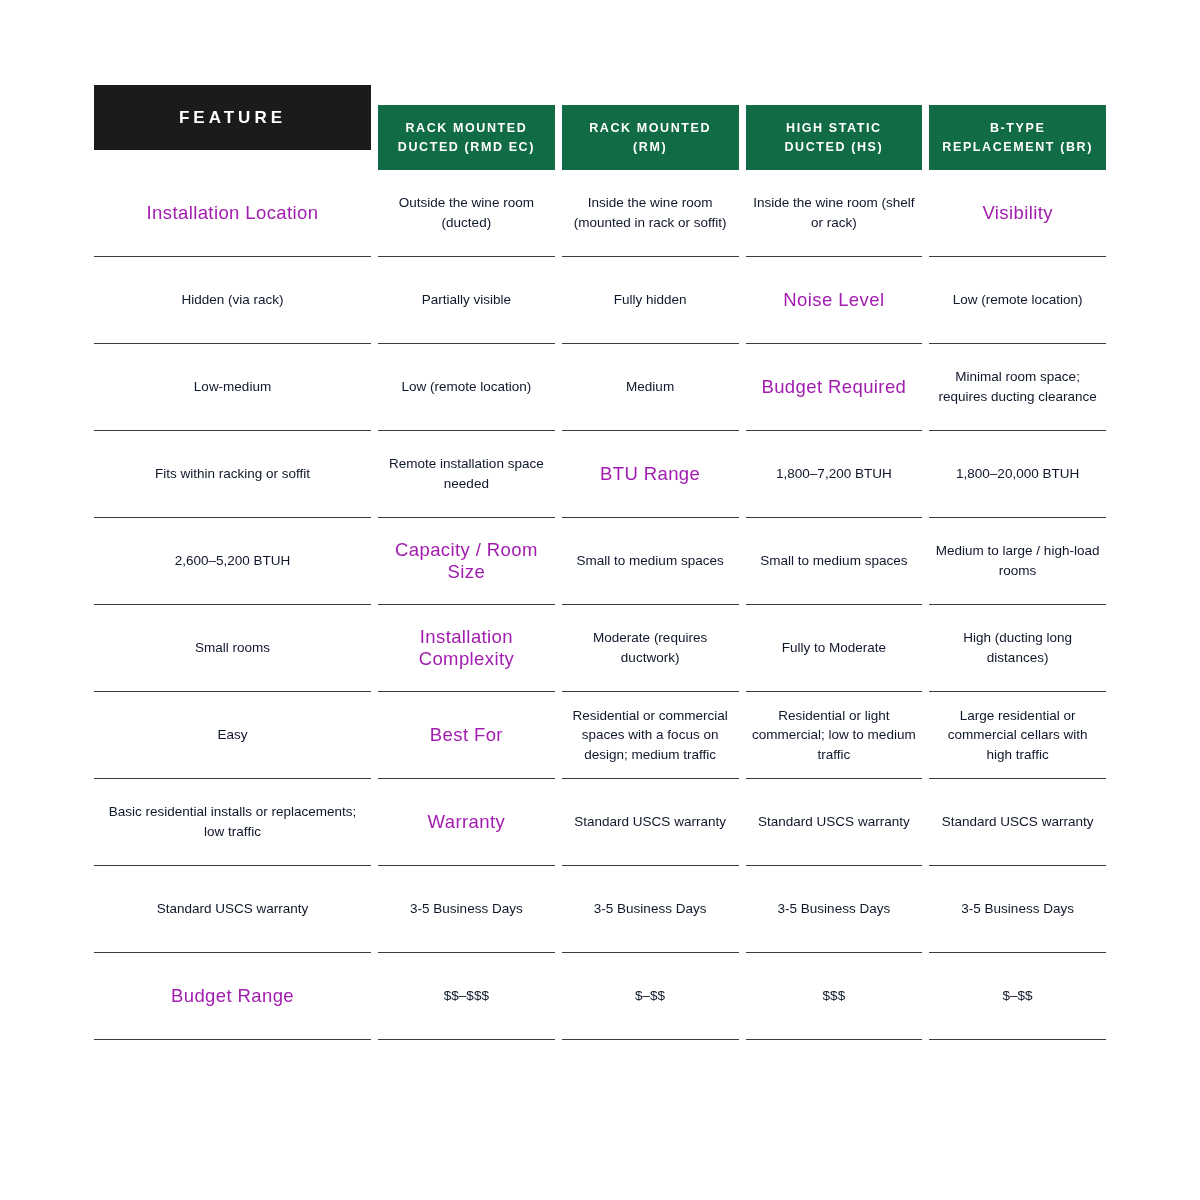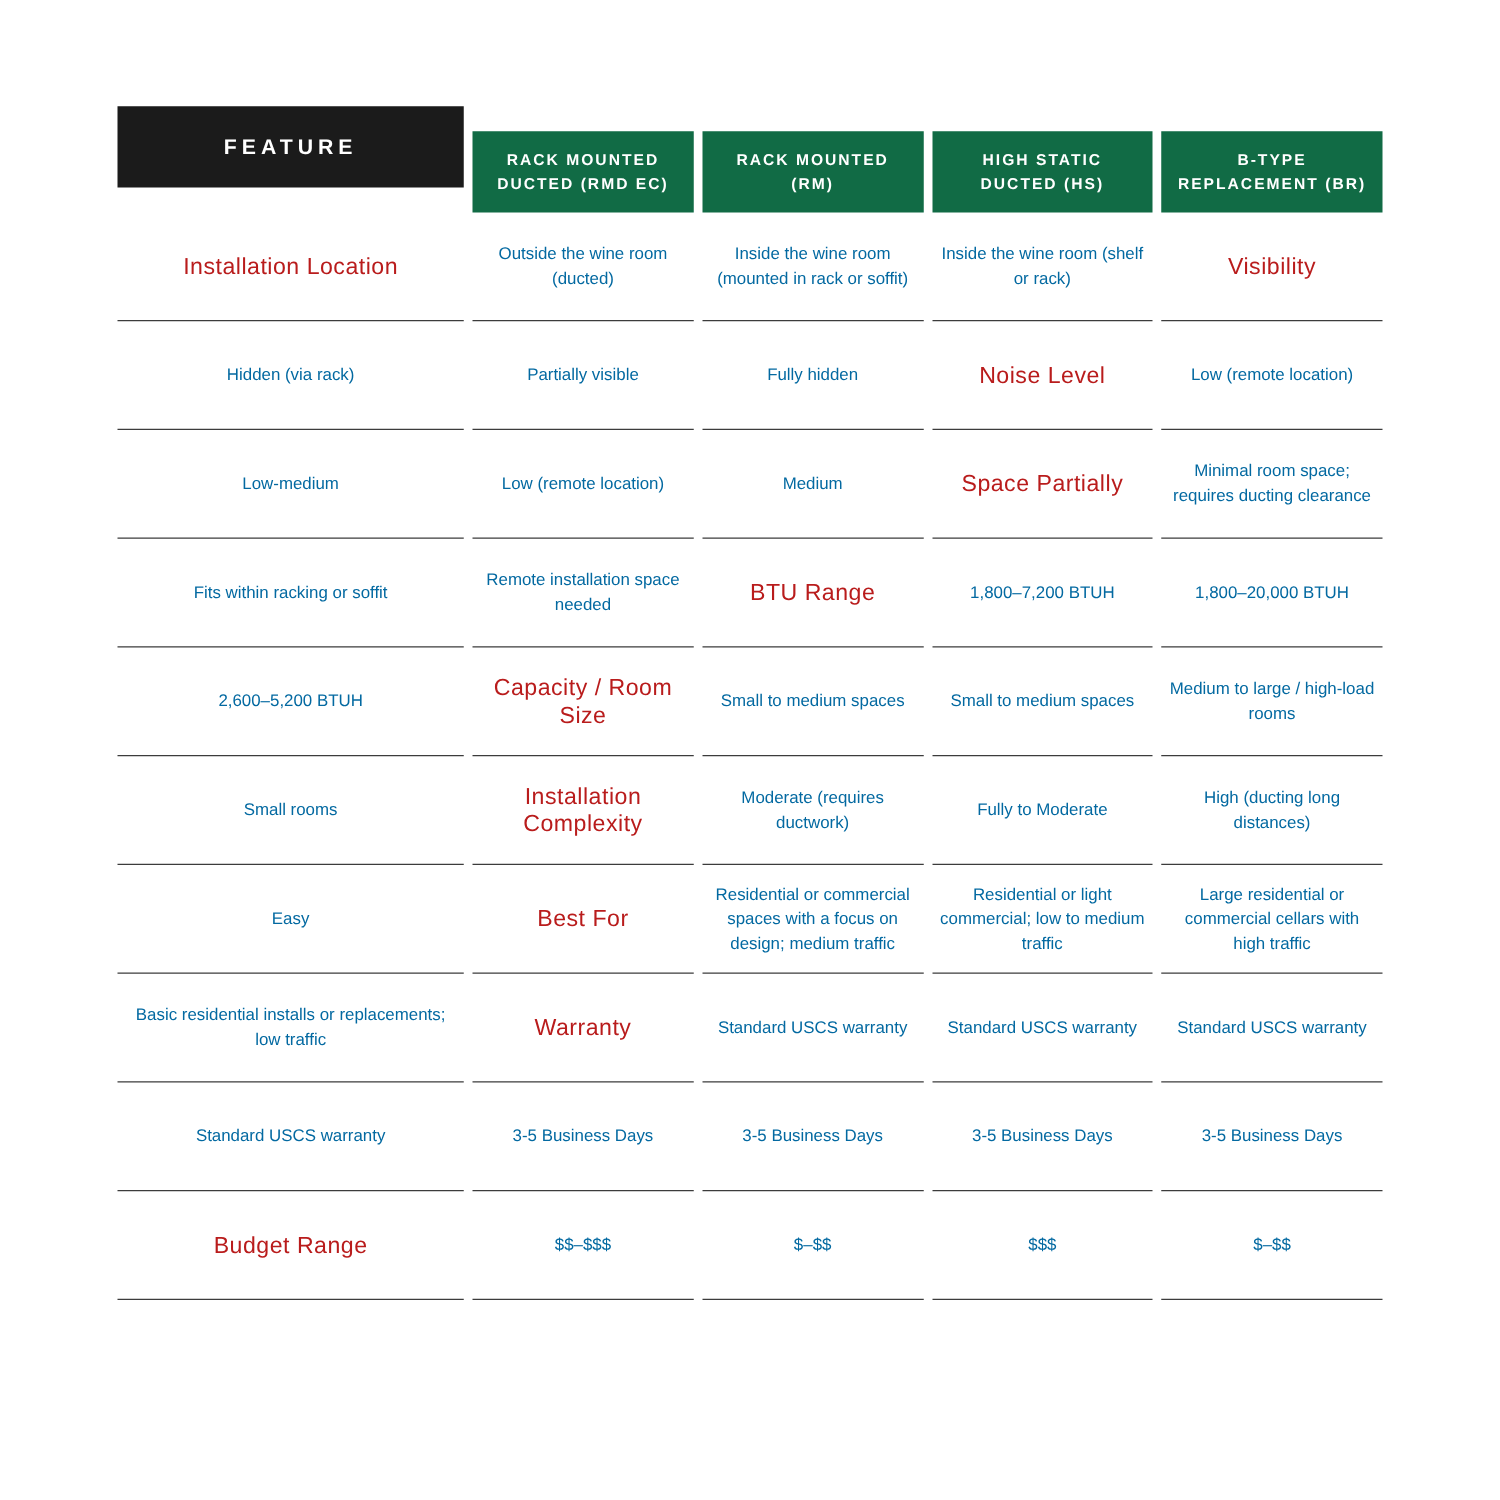--- a/index.html
+++ b/index.html
@@ -54,26 +54,26 @@
     min-height: 87px;
     display: flex;
     align-items: center;
     justify-content: center;
     text-align: center;
     border-bottom: 1px solid #3c3c3c;
     padding: 8px 6px;
   }
   .cell-feature {
     font-size: 18.5px;
-    color: #b91c1c;
+    color: #a21caf;
     letter-spacing: 0.4px;
   }
   .cell-value {
     font-size: 13.5px;
-    color: #0369a1;
+    color: #0f172a;
     line-height: 1.45;
     text-align: center;
   }
 </style>
 </head>
 <body>
 
 <div class="page">
   <div class="comparison-table">
 
@@ -92,21 +92,21 @@
     <div class="cell cell-value">Hidden (via rack)</div>
     <div class="cell cell-value">Partially visible</div>
     <div class="cell cell-value">Fully hidden</div>
 
     <div class="cell cell-feature">Noise Level</div>
     <div class="cell cell-value">Low (remote location)</div>
     <div class="cell cell-value">Low-medium</div>
     <div class="cell cell-value">Low (remote location)</div>
     <div class="cell cell-value">Medium</div>
 
-    <div class="cell cell-feature">Space Partially</div>
+    <div class="cell cell-feature">Budget Required</div>
     <div class="cell cell-value">Minimal room space; requires ducting clearance</div>
     <div class="cell cell-value">Fits within racking or soffit</div>
     <div class="cell cell-value">Remote installation space needed</div>
 
     <div class="cell cell-feature">BTU Range</div>
     <div class="cell cell-value">1,800–7,200 BTUH</div>
     <div class="cell cell-value">1,800–20,000 BTUH</div>
     <div class="cell cell-value">2,600–5,200 BTUH</div>
 
     <div class="cell cell-feature">Capacity / Room Size</div>

